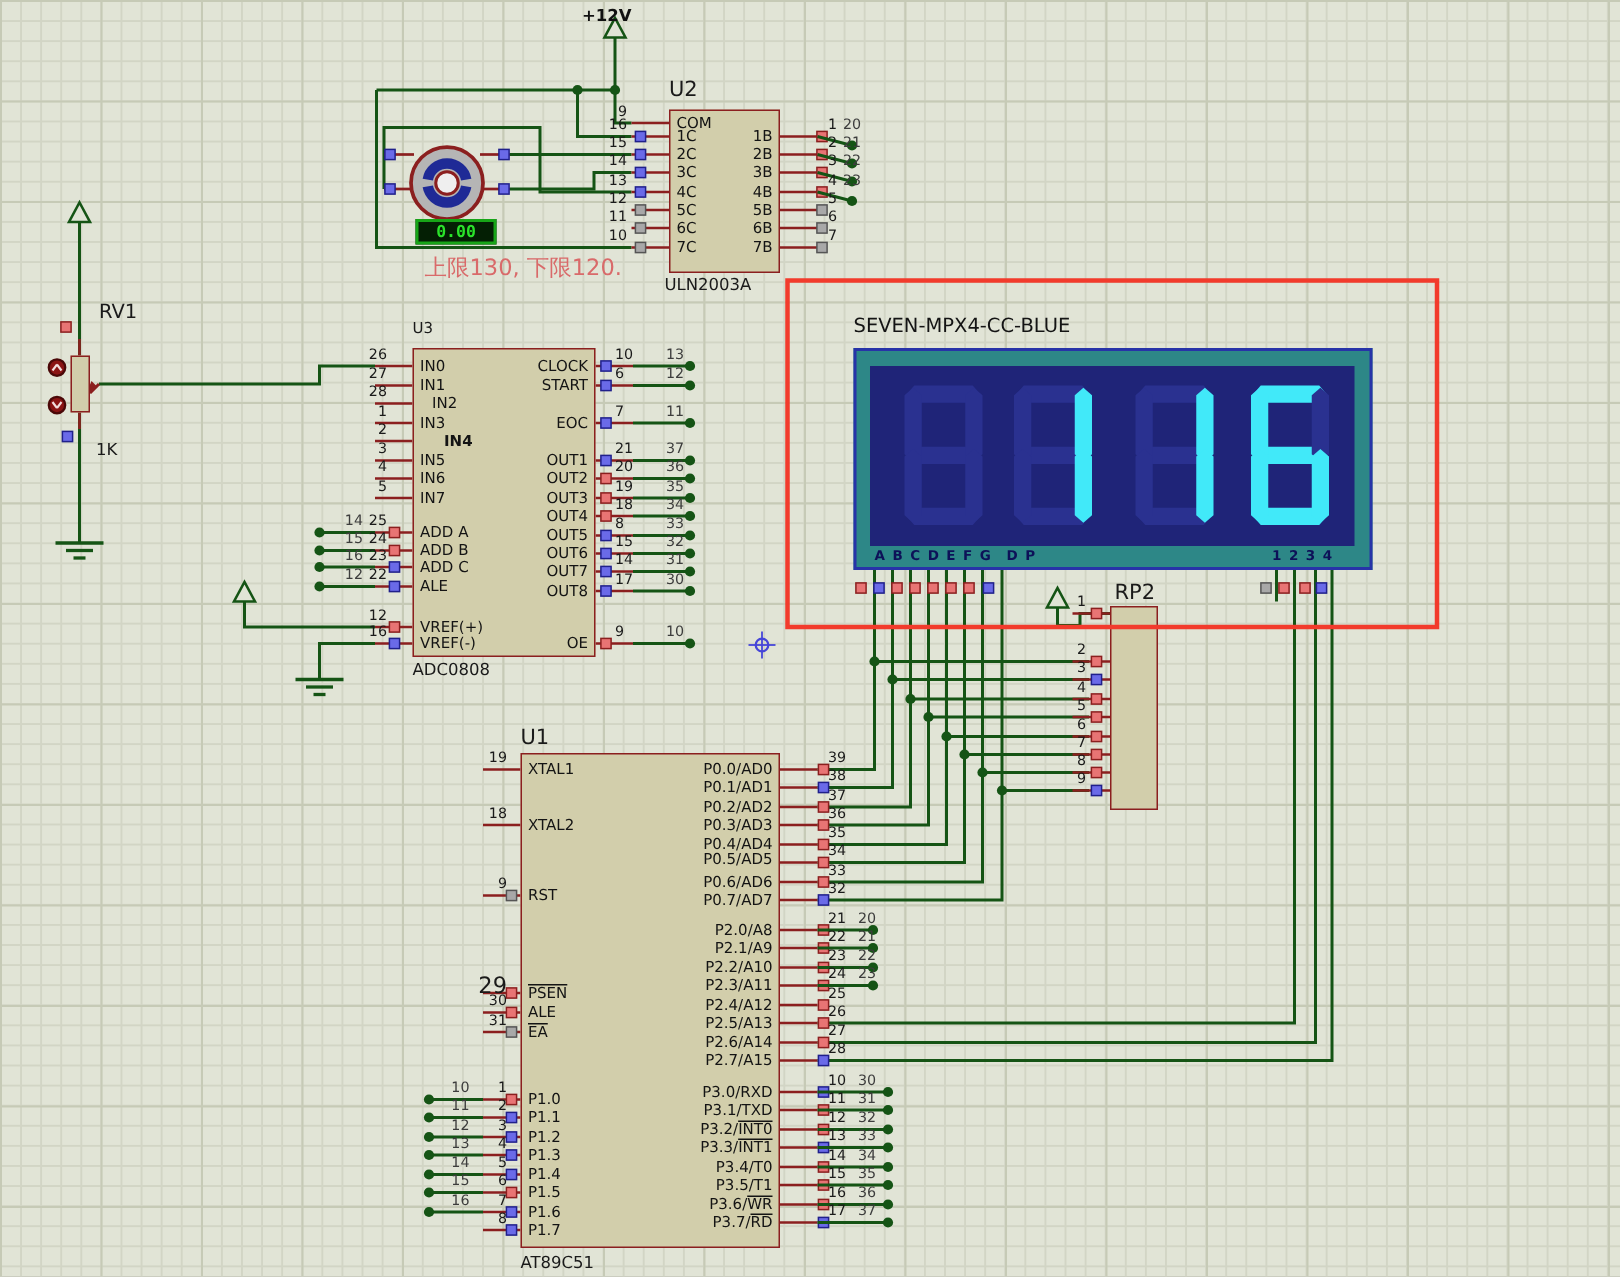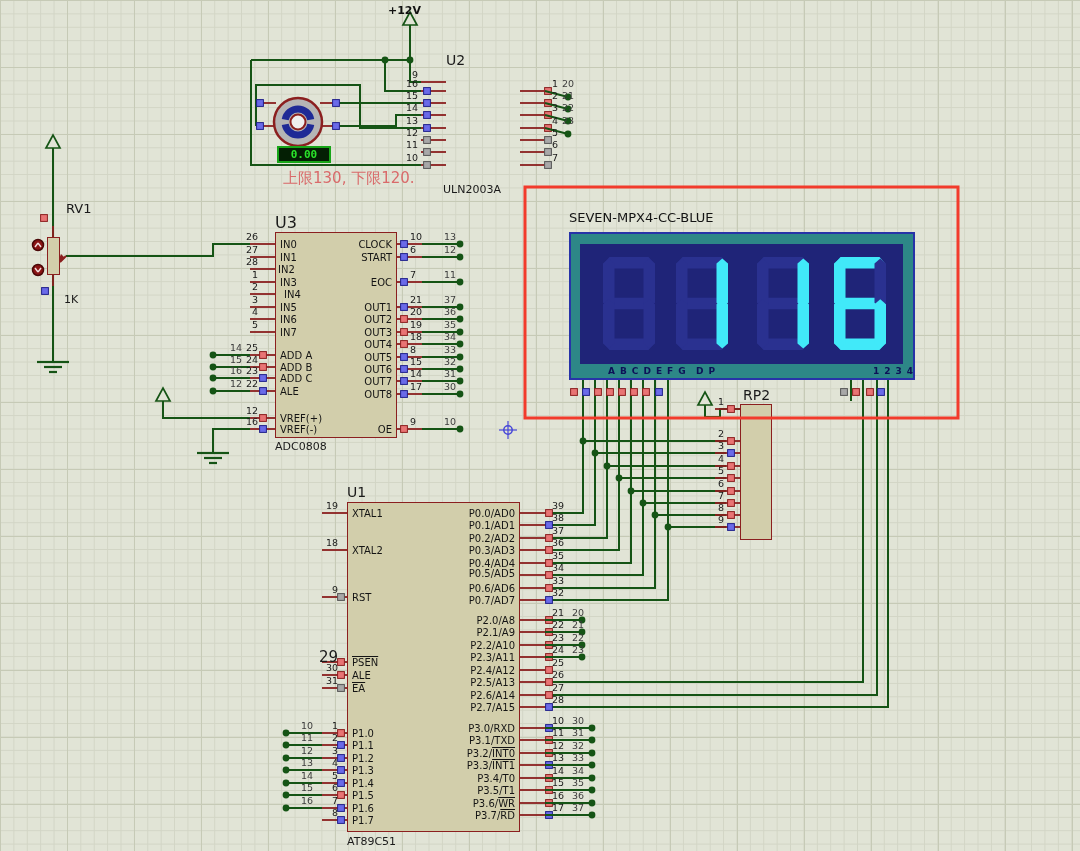--- a/index.html
+++ b/index.html
@@ -16,21 +16,21 @@
   }
   svg.layer{position:absolute;left:0;top:0;}
   #parts{position:absolute;left:0;top:0;width:1080px;height:851px;}
   .lbl{position:absolute;white-space:nowrap;line-height:1.05;color:#1a1a1a;}
   .lbl.r{transform:translateX(-100%);}
   .chip{position:absolute;border:1.6px solid #8b1f1f;background:#d2ceab;box-sizing:border-box;}
   .pinname{position:absolute;font-size:10px;color:#141414;white-space:nowrap;}
   .ov{text-decoration:overline;}
   .disp{position:absolute;border:2px solid #2733a8;background:#2d8787;box-sizing:border-box;}
   .screen{position:absolute;background:#1f2478;}
-  .seglab{position:absolute;font-size:9px;font-weight:bold;color:#0d1158;letter-spacing:5px;margin-left:25px;}
+  .seglab{position:absolute;font-size:9px;font-weight:bold;color:#0d1158;letter-spacing:5px;}
   .readout{position:absolute;background:#041f04;border:2px solid #17a517;box-sizing:border-box;
            color:#2ae32a;font-family:"DejaVu Sans Mono","Liberation Mono",monospace;
            font-size:11px;font-weight:bold;text-align:center;}
   .note{position:absolute;font-size:15px;font-weight:normal;color:#d96a6a;}
   .ptitle{position:absolute;font-size:13px;color:#141414;}
   .pwr{position:absolute;font-size:11px;font-weight:bold;color:#111;}
 </style>
 </head>
 <body>
 
@@ -367,20 +367,37 @@
       <rect x="618.6" y="388.6" width="6.8" height="6.8" fill="#e87474" stroke="#8b1f1f" stroke-width="1"></rect>
       <rect x="630.6" y="388.6" width="6.8" height="6.8" fill="#e87474" stroke="#8b1f1f" stroke-width="1"></rect>
       <rect x="642.6" y="388.6" width="6.8" height="6.8" fill="#e87474" stroke="#8b1f1f" stroke-width="1"></rect>
       <rect x="655.6" y="388.6" width="6.8" height="6.8" fill="#6a6ae8" stroke="#20208b" stroke-width="1"></rect>
       <rect x="840.6" y="388.6" width="6.8" height="6.8" fill="#a8a8a8" stroke="#555555" stroke-width="1"></rect>
       <rect x="852.6" y="388.6" width="6.8" height="6.8" fill="#e87474" stroke="#8b1f1f" stroke-width="1"></rect>
       <rect x="866.6" y="388.6" width="6.8" height="6.8" fill="#e87474" stroke="#8b1f1f" stroke-width="1"></rect>
       <rect x="877.6" y="388.6" width="6.8" height="6.8" fill="#6a6ae8" stroke="#20208b" stroke-width="1"></rect>
     </svg>
   <div id="parts">
+      <div class="chip" style="left: 446px; top: 73px; width: 74px; height: 109px;">
+        <div class="pinname" style="top: 3px; left: 4px;">COM</div>
+        <div class="pinname" style="top: 12px; left: 4px;">1C</div>
+        <div class="pinname" style="top: 24px; left: 4px;">2C</div>
+        <div class="pinname" style="top: 36px; left: 4px;">3C</div>
+        <div class="pinname" style="top: 49px; left: 4px;">4C</div>
+        <div class="pinname" style="top: 61px; left: 4px;">5C</div>
+        <div class="pinname" style="top: 73px; left: 4px;">6C</div>
+        <div class="pinname" style="top: 86px; left: 4px;">7C</div>
+        <div class="pinname" style="top: 12px; right: 4px;">1B</div>
+        <div class="pinname" style="top: 24px; right: 4px;">2B</div>
+        <div class="pinname" style="top: 36px; right: 4px;">3B</div>
+        <div class="pinname" style="top: 49px; right: 4px;">4B</div>
+        <div class="pinname" style="top: 61px; right: 4px;">5B</div>
+        <div class="pinname" style="top: 73px; right: 4px;">6B</div>
+        <div class="pinname" style="top: 86px; right: 4px;">7B</div>
+      </div>
       <div class="lbl" style="left: 446px; top: 53px; font-size: 14px;">U2</div>
       <div class="lbl" style="left: 443px; top: 184px; font-size: 11px;">ULN2003A</div>
       <div class="lbl r" style="left: 418px; top: 70px; font-size: 9.5px; color: rgb(26, 26, 26);">9</div>
       <div class="lbl r" style="left: 418px; top: 79px; font-size: 9.5px; color: rgb(26, 26, 26);">16</div>
       <div class="lbl r" style="left: 418px; top: 91px; font-size: 9.5px; color: rgb(26, 26, 26);">15</div>
       <div class="lbl r" style="left: 418px; top: 103px; font-size: 9.5px; color: rgb(26, 26, 26);">14</div>
       <div class="lbl r" style="left: 418px; top: 116px; font-size: 9.5px; color: rgb(26, 26, 26);">13</div>
       <div class="lbl r" style="left: 418px; top: 128px; font-size: 9.5px; color: rgb(26, 26, 26);">12</div>
       <div class="lbl r" style="left: 418px; top: 140px; font-size: 9.5px; color: rgb(26, 26, 26);">11</div>
       <div class="lbl r" style="left: 418px; top: 153px; font-size: 9.5px; color: rgb(26, 26, 26);">10</div>
@@ -391,23 +408,23 @@
       <div class="lbl" style="left: 552px; top: 103px; font-size: 9.5px; color: rgb(26, 26, 26);">3</div>
       <div class="lbl" style="left: 562px; top: 103px; font-size: 9.5px; color: rgb(61, 61, 61);">22</div>
       <div class="lbl" style="left: 552px; top: 116px; font-size: 9.5px; color: rgb(26, 26, 26);">4</div>
       <div class="lbl" style="left: 562px; top: 116px; font-size: 9.5px; color: rgb(61, 61, 61);">23</div>
       <div class="lbl" style="left: 552px; top: 128px; font-size: 9.5px; color: rgb(26, 26, 26);">5</div>
       <div class="lbl" style="left: 552px; top: 140px; font-size: 9.5px; color: rgb(26, 26, 26);">6</div>
       <div class="lbl" style="left: 552px; top: 153px; font-size: 9.5px; color: rgb(26, 26, 26);">7</div>
       <div class="chip" style="left: 275px; top: 232px; width: 122px; height: 206px;">
         <div class="pinname" style="top: 6px; left: 4px;">IN0</div>
         <div class="pinname" style="top: 19px; left: 4px;">IN1</div>
-        <div class="pinname" style="top: 31px; left: 2px;">IN2</div>
+        <div class="pinname" style="top: 31px; left: 12px;">IN2</div>
         <div class="pinname" style="top: 44px; left: 4px;">IN3</div>
-        <div class="pinname" style="top: 56px; left: 8px;">IN4</div>
+        <div class="pinname" style="top: 56px; left: 20px; font-weight: bold;">IN4</div>
         <div class="pinname" style="top: 69px; left: 4px;">IN5</div>
         <div class="pinname" style="top: 81px; left: 4px;">IN6</div>
         <div class="pinname" style="top: 94px; left: 4px;">IN7</div>
         <div class="pinname" style="top: 117px; left: 4px;">ADD A</div>
         <div class="pinname" style="top: 129px; left: 4px;">ADD B</div>
         <div class="pinname" style="top: 140px; left: 4px;">ADD C</div>
         <div class="pinname" style="top: 153px; left: 4px;">ALE</div>
         <div class="pinname" style="top: 180px; left: 4px;">VREF(+)</div>
         <div class="pinname" style="top: 191px; left: 4px;">VREF(-)</div>
         <div class="pinname" style="top: 6px; right: 4px;">CLOCK</div>
@@ -416,21 +433,21 @@
         <div class="pinname" style="top: 69px; right: 4px;">OUT1</div>
         <div class="pinname" style="top: 81px; right: 4px;">OUT2</div>
         <div class="pinname" style="top: 94px; right: 4px;">OUT3</div>
         <div class="pinname" style="top: 106px; right: 4px;">OUT4</div>
         <div class="pinname" style="top: 119px; right: 4px;">OUT5</div>
         <div class="pinname" style="top: 131px; right: 4px;">OUT6</div>
         <div class="pinname" style="top: 143px; right: 4px;">OUT7</div>
         <div class="pinname" style="top: 156px; right: 4px;">OUT8</div>
         <div class="pinname" style="top: 191px; right: 4px;">OE</div>
       </div>
-      <div class="lbl" style="left: 275px; top: 215px; font-size: 16px; text-align: right;">U3</div>
+      <div class="lbl" style="left: 275px; top: 215px; font-size: 10px; text-align: right;">U3</div>
       <div class="lbl" style="left: 275px; top: 441px; font-size: 11px;">ADC0808</div>
       <div class="lbl r" style="left: 258px; top: 232px; font-size: 9.5px; color: rgb(26, 26, 26);">26</div>
       <div class="lbl r" style="left: 258px; top: 245px; font-size: 9.5px; color: rgb(26, 26, 26);">27</div>
       <div class="lbl r" style="left: 258px; top: 257px; font-size: 9.5px; color: rgb(26, 26, 26);">28</div>
       <div class="lbl r" style="left: 258px; top: 270px; font-size: 9.5px; color: rgb(26, 26, 26);">1</div>
       <div class="lbl r" style="left: 258px; top: 282px; font-size: 9.5px; color: rgb(26, 26, 26);">2</div>
       <div class="lbl r" style="left: 258px; top: 295px; font-size: 9.5px; color: rgb(26, 26, 26);">3</div>
       <div class="lbl r" style="left: 258px; top: 307px; font-size: 9.5px; color: rgb(26, 26, 26);">4</div>
       <div class="lbl r" style="left: 258px; top: 320px; font-size: 9.5px; color: rgb(26, 26, 26);">5</div>
       <div class="lbl r" style="left: 258px; top: 343px; font-size: 9.5px; color: rgb(26, 26, 26);">25</div>

